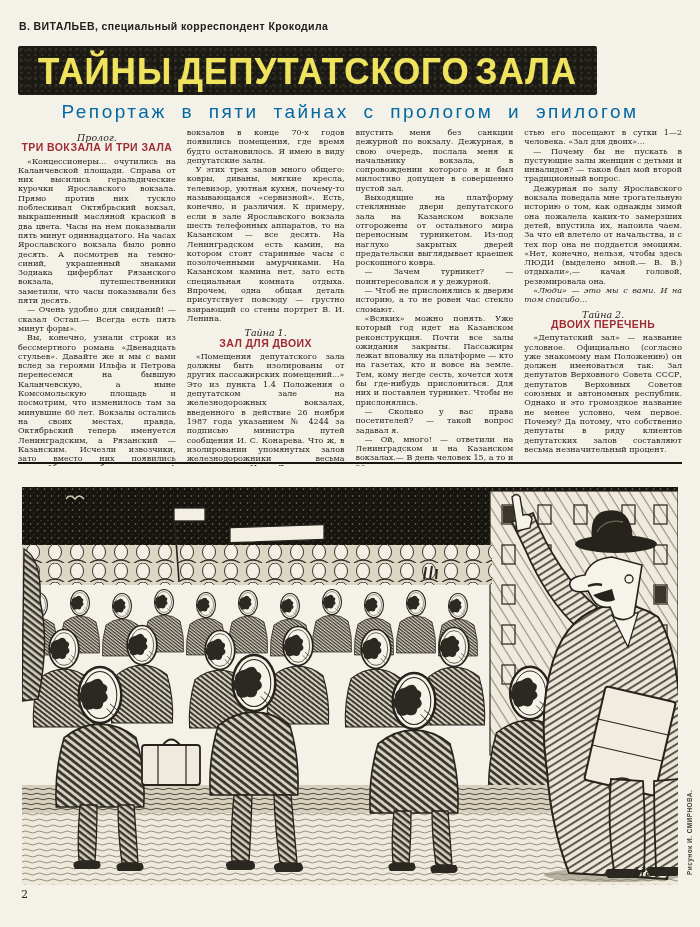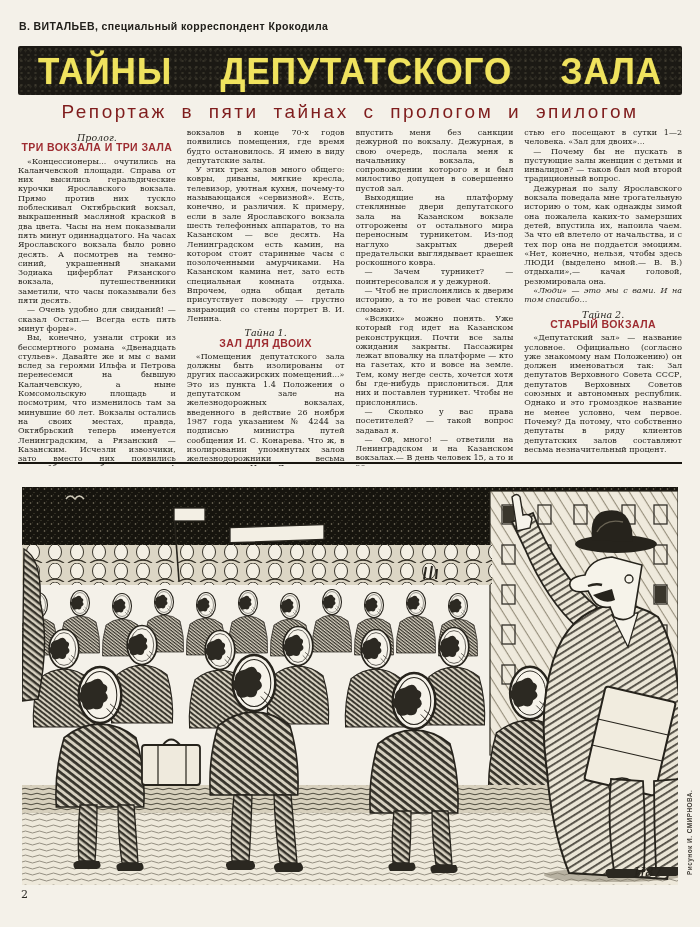--- a/index.html
+++ b/index.html
@@ -1,30 +1,30 @@
 <!DOCTYPE html>
 <html><head>
 <meta charset="utf-8">
 <style>
   html,body{margin:0;padding:0;}
   body{font-family:"DejaVu Serif",serif;background:#c9c4b8;}
   .page{position:relative;width:700px;height:927px;background:#f4f1e9;overflow:hidden;
         box-shadow:0 0 6px rgba(0,0,0,.4);}
   .byline{position:absolute;left:19px;top:20px;font-family:"Liberation Sans",sans-serif;
         font-weight:bold;font-size:10.5px;letter-spacing:.4px;color:#21201b;}
-  .banner{position:absolute;left:18px;top:46px;width:664px;height:49px;background:#1b1914;
+  .banner{position:absolute;left:18px;top:46px;width:579px;height:49px;background:#1b1914;
         background-image:radial-gradient(rgba(120,112,90,.28) 1px,transparent 1.4px),
                          radial-gradient(rgba(90,84,66,.25) 1px,transparent 1.2px);
         background-size:7px 6px,5px 9px;border-radius:2px;
         display:flex;align-items:center;justify-content:space-between;padding:0 20px;box-sizing:border-box;}
   .banner span{font-family:"Liberation Sans",sans-serif;font-weight:bold;font-size:35px;
         color:#f0e35e;letter-spacing:1px;transform:scaleY(1.08);white-space:nowrap;
         text-shadow:0 0 1px rgba(240,227,94,.5);}
   .subtitle{position:absolute;left:0;top:101px;width:100%;text-align:center;
-        font-family:"Liberation Sans",sans-serif;font-size:19px;color:#7f1d1d;
+        font-family:"Liberation Sans",sans-serif;font-size:19px;color:#0369a1;
         letter-spacing:2.5px;word-spacing:7px;}
   .cols{position:absolute;left:18px;top:128px;width:664px;height:338px;display:flex;gap:11px;overflow:hidden;}
   .col{flex:1 1 0;font-size:8px;line-height:9.3px;color:#262520;text-align:justify;overflow:hidden;}
   .col .p{text-indent:9px;margin:0;}
   .col .p_cont{text-indent:0;margin:0;}
   .col .p_italic{text-indent:9px;margin:0;font-style:italic;}
   .col .h_italic{font-style:italic;text-align:center;text-indent:0;font-size:9.5px;margin:5px 0 1px;}
   .col .h_red{font-family:"Liberation Sans",sans-serif;font-weight:bold;color:#9e2c31;
         text-align:center;text-indent:0;font-size:10.5px;letter-spacing:.4px;margin:1px 0 4px;}
   .rule{position:absolute;left:18px;top:462px;width:664px;height:2px;background:#17150f;}
@@ -72,21 +72,21 @@
         <div class="p">«Всяких» можно понять. Уже который год идет на Казанском реконструкция. Почти все залы ожидания закрыты. Пассажиры лежат вповалку на платформе — кто на газетах, кто и вовсе на земле. Тем, кому негде сесть, хочется хотя бы где-нибудь прислониться. Для них и поставлен турникет. Чтобы не прислонялись.</div>
         <div class="p">— Сколько у вас права посетителей? — такой вопрос задавал я.</div>
         <div class="p">— Ой, много! — ответили на Ленинградском и на Казанском вокзалах.— В день человек 15, а то и 20.</div>
       </div>
     <div class="col">
         <div class="p_cont">стью его посещают в сутки 1—2 человека. «Зал для двоих»...</div>
         <div class="p">— Почему бы не пускать в пустующие залы женщин с детьми и инвалидов? — таков был мой второй традиционный вопрос.</div>
         <div class="p">Дежурная по залу Ярославского вокзала поведала мне трогательную историю о том, как однажды зимой она пожалела каких-то замерзших детей, впустила их, напоила чаем. За что ей влетело от начальства, и с тех пор она не поддается эмоциям. «Нет, конечно, нельзя, чтобы здесь ЛЮДИ (выделено мной.— В. В.) отдыхали»,— качая головой, резюмировала она.</div>
         <div class="p_italic">«Люди» — это мы с вами. И на том спасибо...</div>
         <div class="h_italic">Тайна 2.</div>
-        <div class="h_red">СТАРЫЙ ВОКЗАЛА</div>
+        <div class="h_red">ДВОИХ ПЕРЕЧЕНЬ</div>
         <div class="p">«Депутатский зал» — название условное. Официально (согласно уже знакомому нам Положению) он должен именоваться так: Зал депутатов Верховного Совета СССР, депутатов Верховных Советов союзных и автономных республик. Однако и это громоздкое название не менее условно, чем первое. Почему? Да потому, что собственно депутаты в ряду клиентов депутатских залов составляют весьма незначительный процент.</div>
       </div>
   </div>
 
   <div class="rule"></div>
 
   <svg class="illu" width="656" height="398" viewBox="0 0 656 398">
     <defs>
       <pattern id="sky" width="7" height="7" patternUnits="userSpaceOnUse">
         <rect width="7" height="7" fill="#16140e"></rect>

